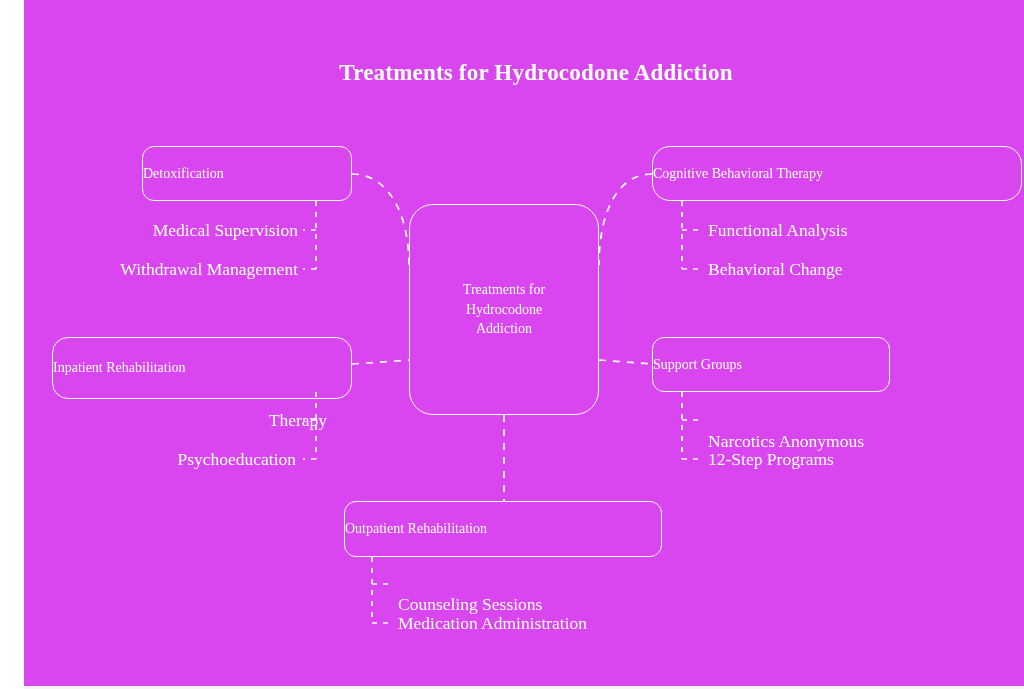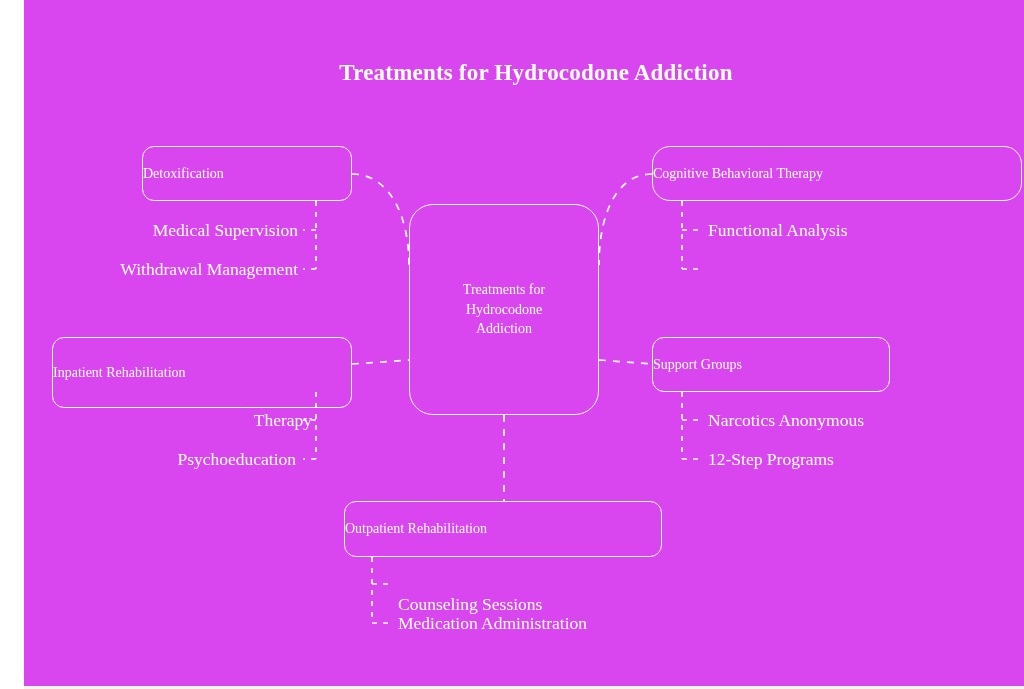--- a/index.html
+++ b/index.html
@@ -72,31 +72,31 @@
   .bottom-edge {
     position: absolute;
     left: 0;
     bottom: 0;
     width: 100%;
     height: 3px;
     background: #f5f6f2;
   }
   .box-detox     { left: 118px; top: 146px; width: 210px; height: 55px; }
   .box-cbt       { left: 628px; top: 146px; width: 370px; height: 55px; border-radius: 18px; }
-  .box-inpatient { left:  28px; top: 337px; width: 300px; height: 71px; }
+  .box-inpatient { left:  28px; top: 337px; width: 300px; height: 62px; border-radius: 16px; }
   .box-support   { left: 628px; top: 337px; width: 238px; height: 55px; }
   .box-outpatient{ left: 320px; top: 501px; width: 318px; height: 56px; }
 
   .leaf-med-supervision { right: 750px; top: 219px; }
   .leaf-withdrawal      { right: 750px; top: 258px; }
   .leaf-func-analysis   { left: 684px;  top: 219px; }
   .leaf-behav-change    { left: 684px;  top: 258px; }
-  .leaf-therapy         { right: 736px; top: 409px; }
+  .leaf-therapy         { right: 721px; top: 409px; }
   .leaf-psychoed        { right: 752px; top: 448px; }
-  .leaf-narcotics       { left: 684px;  top: 409px; }
+  .leaf-narcotics       { left: 684px;  top: 430px; }
   .leaf-12step          { left: 684px;  top: 448px; }
   .leaf-counseling      { left: 374px;  top: 593px; }
   .leaf-medication      { left: 374px;  top: 612px; }
 </style>
 </head>
 <body>
 
 <div id="canvas">
 
   <svg id="connectors" viewBox="0 0 1024 689" xmlns="http://www.w3.org/2000/svg">
@@ -137,20 +137,21 @@
     <span>Support Groups</span>
   </div>
   <div class="node-box box-outpatient">
     <span>Outpatient Rehabilitation</span>
   </div>
 
   <div class="leaf align-right leaf-med-supervision">Medical Supervision</div>
   <div class="leaf align-right leaf-withdrawal">Withdrawal Management</div>
 
   <div class="leaf leaf-func-analysis">Functional Analysis</div>
+  <div class="leaf leaf-behav-change">Behavioral Change</div>
 
   <div class="leaf align-right leaf-therapy">Therapy</div>
   <div class="leaf align-right leaf-psychoed">Psychoeducation</div>
 
   <div class="leaf leaf-narcotics">Narcotics Anonymous</div>
   <div class="leaf leaf-12step">12-Step Programs</div>
 
   <div class="leaf leaf-counseling">Counseling Sessions</div>
   <div class="leaf leaf-medication">Medication Administration</div>
 

